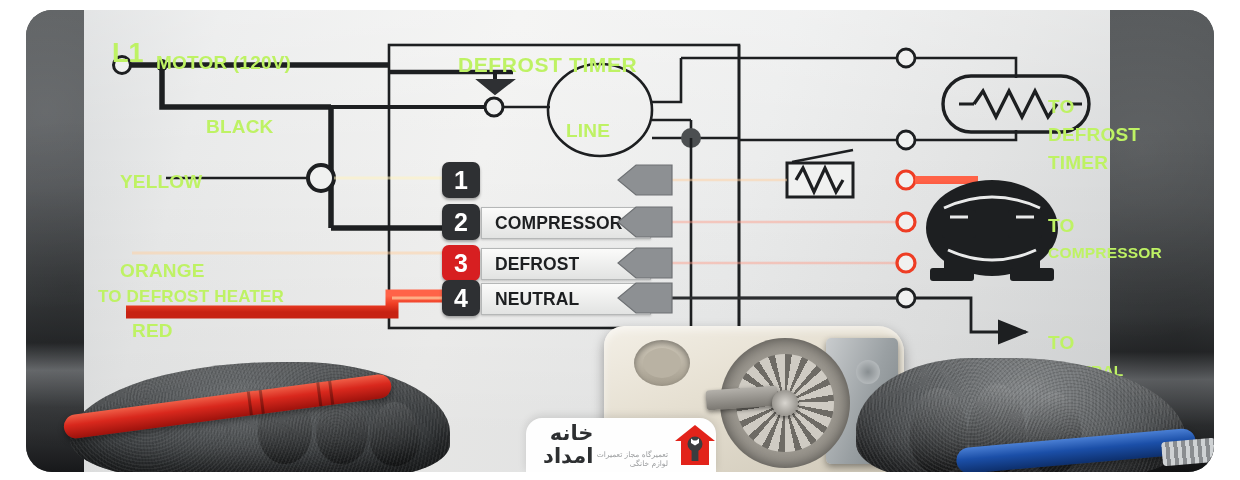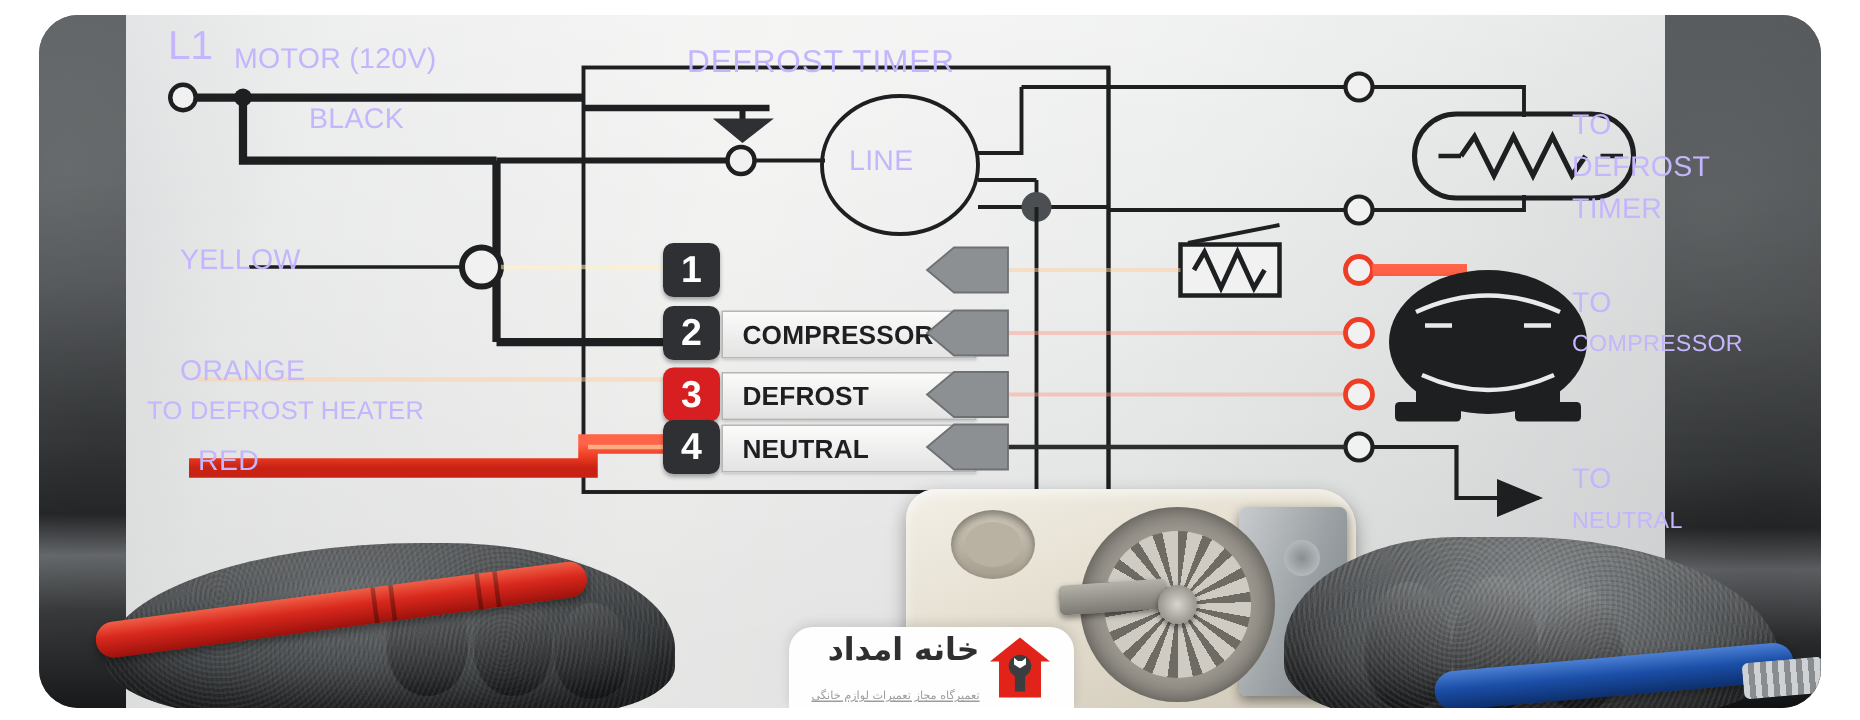--- a/index.html
+++ b/index.html
@@ -43,22 +43,22 @@
   .paper:after{
     content:""; position:absolute; inset:0;
     background:linear-gradient(180deg,rgba(255,255,255,.25),transparent 30%,
                rgba(0,0,0,.05) 92%);
   }
 
   
   #diagram{position:absolute;left:0;top:0;width:1188px;height:462px;}
 
   
-  .lbl{position:absolute;color:#c4b5fd;font-weight:normal;letter-spacing:.2px;
-       white-space:nowrap;line-height:1.08;}
+  .lbl{position:absolute;color:#bef264;font-weight:bold;letter-spacing:.2px;
+       white-space:nowrap;line-height:1.08;margin-top:23px;}
   .l1{font-size:27px;letter-spacing:0;}
   .big{font-size:19px;}
   .mid{font-size:17px;}
   .tinyc{font-size:15.5px;}
   .title{font-size:21px;letter-spacing:.6px;}
 
   
   .term{position:absolute;width:38px;height:36px;border-radius:7px;
         color:#fff;font-size:25px;font-weight:bold;
         display:flex;align-items:center;justify-content:center;
@@ -145,25 +145,25 @@
   .bracket:after{content:"";position:absolute;right:18px;top:22px;width:24px;height:24px;
     border-radius:50%;background:radial-gradient(circle,#888e91,#c6cacc);}
 
   
   .logo{
     position:absolute;left:500px;top:408px;width:190px;height:54px;
     background:#fefefe;border-radius:16px 16px 0 0;
     display:flex;align-items:center;justify-content:center;
     box-shadow:0 -2px 8px rgba(0,0,0,.12);
   }
-  .logo-text{display:flex;flex-direction:column;align-items:flex-end;margin-right:6px;}
+  .logo-text{display:flex;flex-direction:row;align-items:flex-end;margin-right:6px;}
   .logo-fa{font-size:21px;font-weight:bold;color:#2d2f31;
            font-family:"DejaVu Sans",sans-serif;direction:rtl;line-height:1.1;}
   .logo-sub{font-size:7.5px;color:#9a9c9e;font-family:"DejaVu Sans",sans-serif;
-            direction:rtl;margin-top:14px;letter-spacing:.2px;text-decoration:underline;}
+            direction:rtl;margin-top:14px;letter-spacing:.2px;}
   .logo-mark{width:42px;height:42px;position:relative;}
 </style>
 </head>
 <body>
 
 <div id="photo">
 
   <div class="bg-dark-left"></div>
   <div class="bg-dark-right"></div>
   <div class="paper"></div>
@@ -293,26 +293,26 @@
     </g>
     <g fill="none" stroke="#e9eaea" stroke-width="3">
       <path d="M918,198 q48,-22 96,0"></path>
       <path d="M922,240 q44,20 88,0"></path>
       <path d="M924,207 h18 M990,207 h18"></path>
     </g>
   </svg>
 
   <div class="lbl l1" style="left:86px;top:6px;">L1</div>
   <div class="lbl big" style="left:130px;top:20px;">MOTOR (120V)</div>
-  <div class="lbl big" style="left:180px;top:60px;">BLACK</div>
+  <div class="lbl big" style="left:180px;top:84px;">BLACK</div>
 
   <div class="lbl title" style="left:432px;top:21px;">DEFROST TIMER</div>
   <div class="lbl" style="left:540px;top:88px;font-size:19px;">LINE</div>
 
-  <div class="lbl big" style="left:94px;top:154px;">YELLOW</div>
+  <div class="lbl big" style="left:94px;top:139px;">YELLOW</div>
   <div class="lbl big" style="left:94px;top:228px;">ORANGE</div>
   <div class="lbl mid" style="left:72px;top:255px;">TO DEFROST HEATER</div>
   <div class="lbl big" style="left:106px;top:288px;">RED</div>
 
   <div class="term" style="left:416px;top:152px;background:#2e3033;">1</div>
   <div class="term" style="left:416px;top:194px;background:#2e3033;">2</div>
   <div class="tag" style="left:455px;top:197px;width:155px;">COMPRESSOR</div>
   <div class="term" style="left:416px;top:235px;background:#d71f21;">3</div>
   <div class="tag" style="left:455px;top:238px;width:155px;">DEFROST</div>
   <div class="term" style="left:416px;top:270px;background:#2e3033;">4</div>

